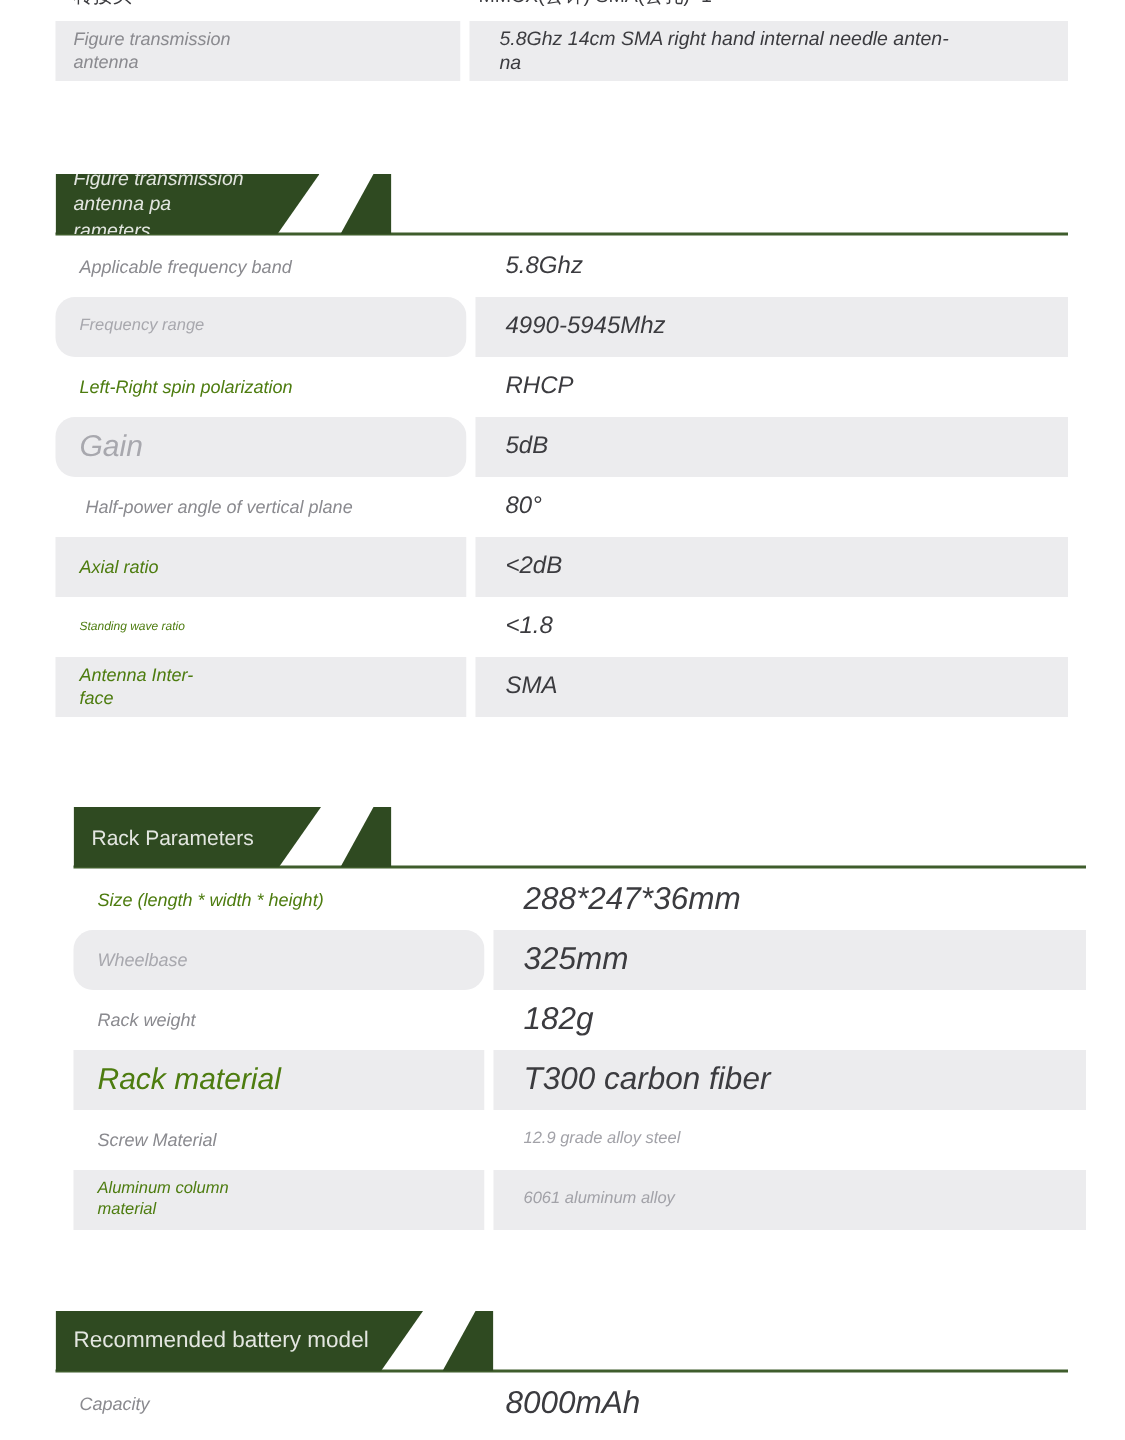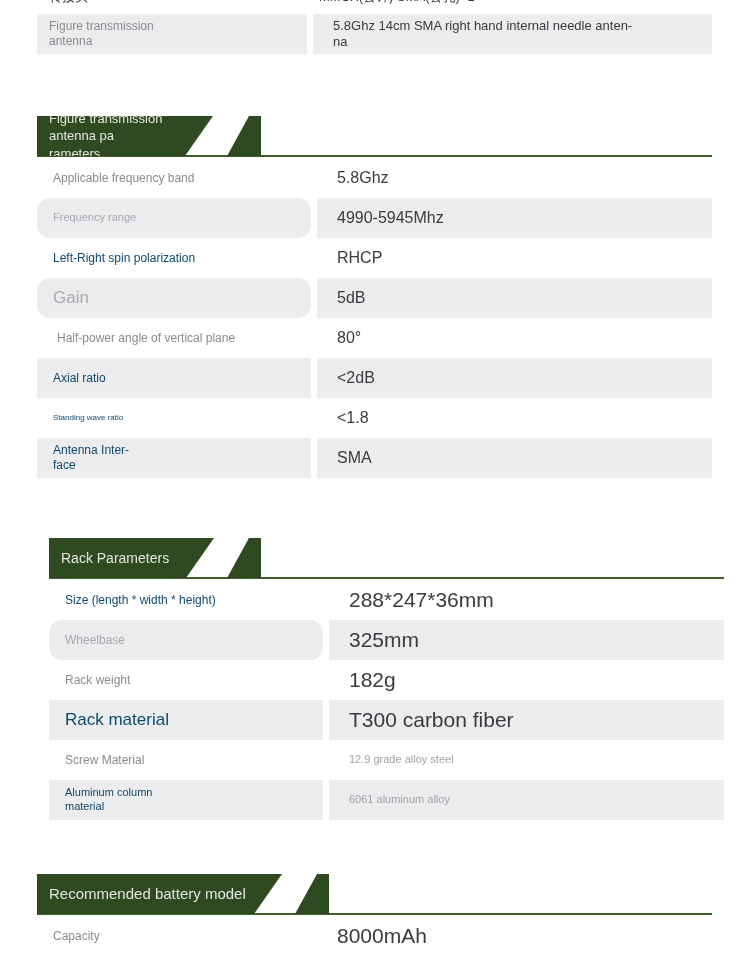--- a/index.html
+++ b/index.html
@@ -21,20 +21,21 @@
     height: 960px;
     overflow: hidden;
   }
 
   
   .spec-table {
     width: 675px;
     margin-left: 37px;
     border-collapse: collapse;
     table-layout: fixed;
+    font-style: italic;
   }
   .spec-row {
     height: 40px;
   }
   .spec-row.alt .cell-label,
   .spec-row.alt .cell-value {
     background: #ececee;
   }
   .spec-row .cell-label,
   .spec-row .cell-value {
@@ -61,28 +62,28 @@
     line-height: 1.25;
     vertical-align: middle;
     white-space: pre-line;
     margin-left: 26px;
   }
 
   
   .fs-xs  { font-size: 8px;  }
   .fs-sm  { font-size: 11px; }
   .fs-md  { font-size: 12px; }
-  .fs-xl  { font-size: 17px; }
+  .fs-xl  { font-size: 20px; }
 
   .val-xs { font-size: 11px; color: #a2a2a8; }
   .val-sm { font-size: 13px; }
   .val-lg { font-size: 16px; }
   .val-xl { font-size: 21px; }
 
-  .label-dark  { color: #0c4a6e; }
+  .label-dark  { color: #4d7c0f; }
   .label-light { color: #a8a8ae; border-radius: 13px; }
   .label-indent{ padding-left: 16px; }
 
   
   .section-head {
     position: relative;
     margin-left: 37px;
     width: 675px;
     height: 42px;
     margin-bottom: 0;
@@ -128,20 +129,21 @@
   }
   .section-head.two-line .green-block {
     align-items: center;
   }
   
   .section-head.two-line {
     overflow: visible;
   }
   .section-head.two-line .head-text {
     width: 210px;
+    font-style: italic;
   }
 </style>
 </head>
 <body>
 
 <div class="page">
 
   <div style="position:absolute; left:37px; top:-8px; width:675px; height:14px; overflow:hidden;">
     <div style="position:absolute; left:12px; top:-4px; font-size:13px; color:#3b3b3f;">转接头</div>
     <div style="position:absolute; left:282px; top:-4px; font-size:13px; color:#3b3b3f;">MMCX(公针) SMA(公孔)×1</div>

